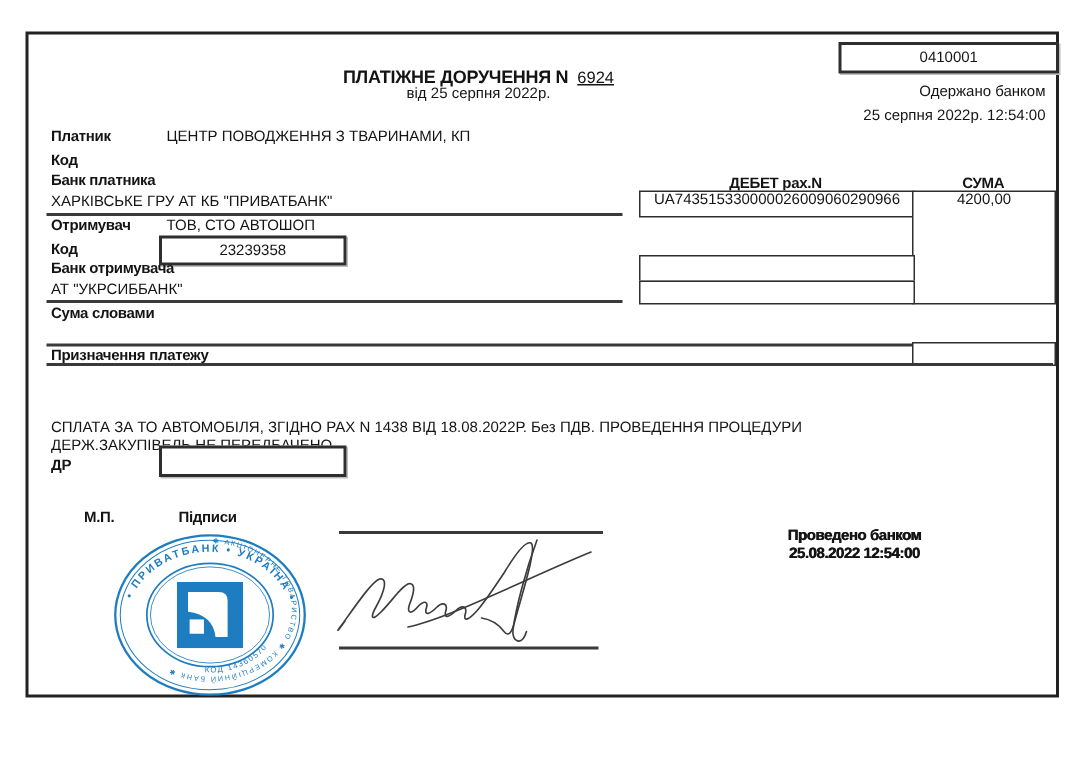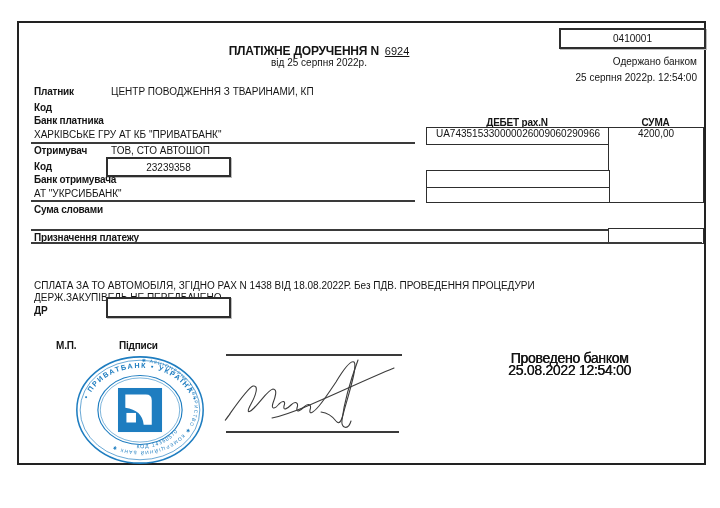--- a/index.html
+++ b/index.html
@@ -25,21 +25,21 @@
     display:flex;justify-content:center;font-size:10px;
   }
   .hline{background:#3a3a3a;height:1.5px;}
   .center{text-align:center;}
   .right{text-align:right;}
   .title-row{display:flex;justify-content:center;align-items:baseline;gap:6px;}
   .title-main{font-weight:bold;font-size:12px;letter-spacing:-0.2px;}
   .title-num{font-size:11px;text-decoration:underline;}
   .hdr{font-weight:bold;font-size:10px;letter-spacing:-0.2px;}
   .purpose{font-size:10px;line-height:11.5px;width:592px;white-space:normal;}
-  .proc{font-weight:normal;font-size:14px;line-height:12px;text-align:center;
+  .proc{font-weight:bold;font-size:10px;line-height:12px;text-align:center;
         letter-spacing:-0.3px;text-shadow:0.4px 0 0 #141414;}
 </style>
 </head>
 <body>
 
 <div class="frame">
 
   <div class="abs title-row" style="left:60px;top:5px;width:480px;margin-top:16px;">
     <span class="title-main">ПЛАТІЖНЕ ДОРУЧЕННЯ N</span>
     <span class="title-num">6924</span>

